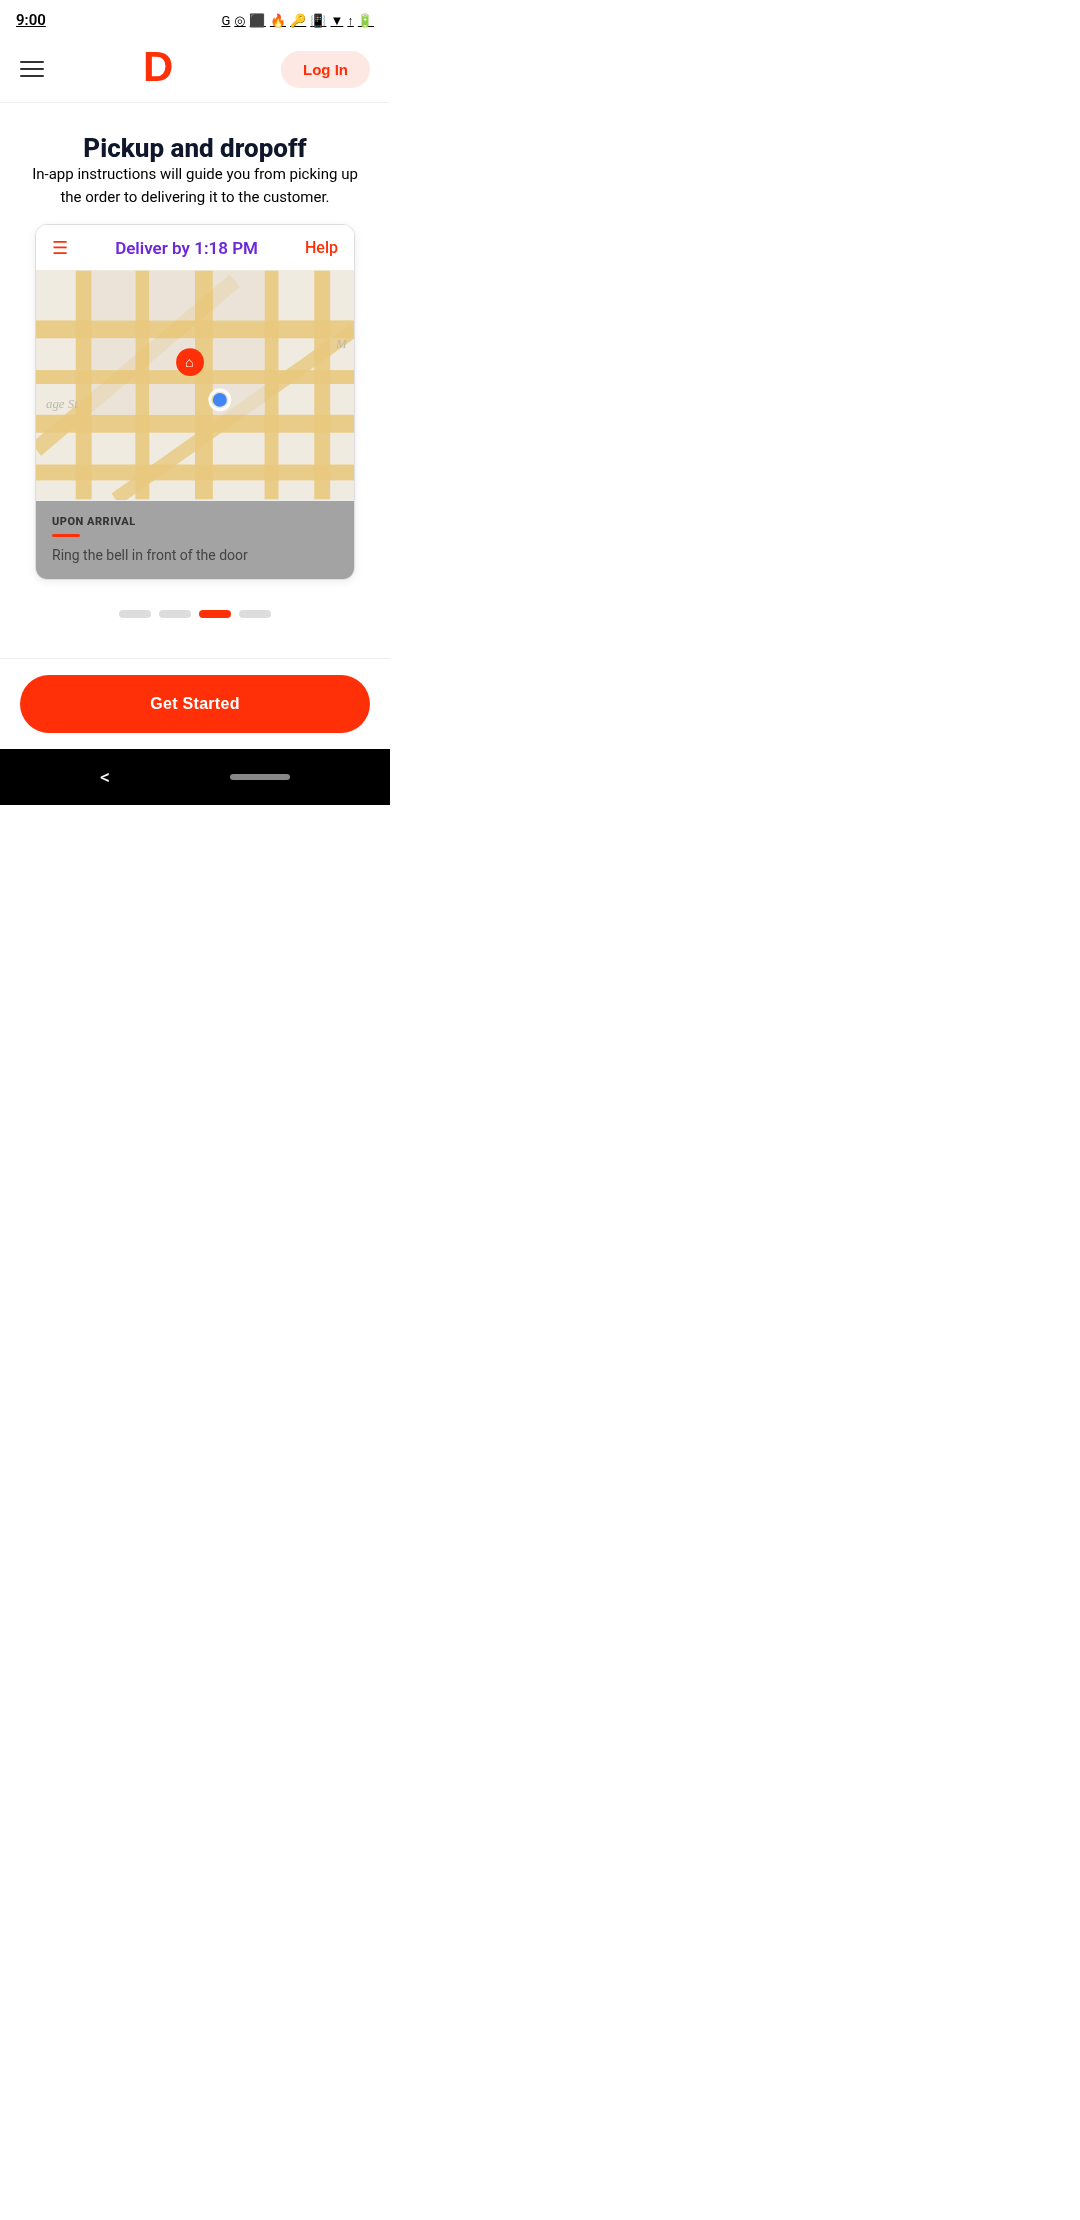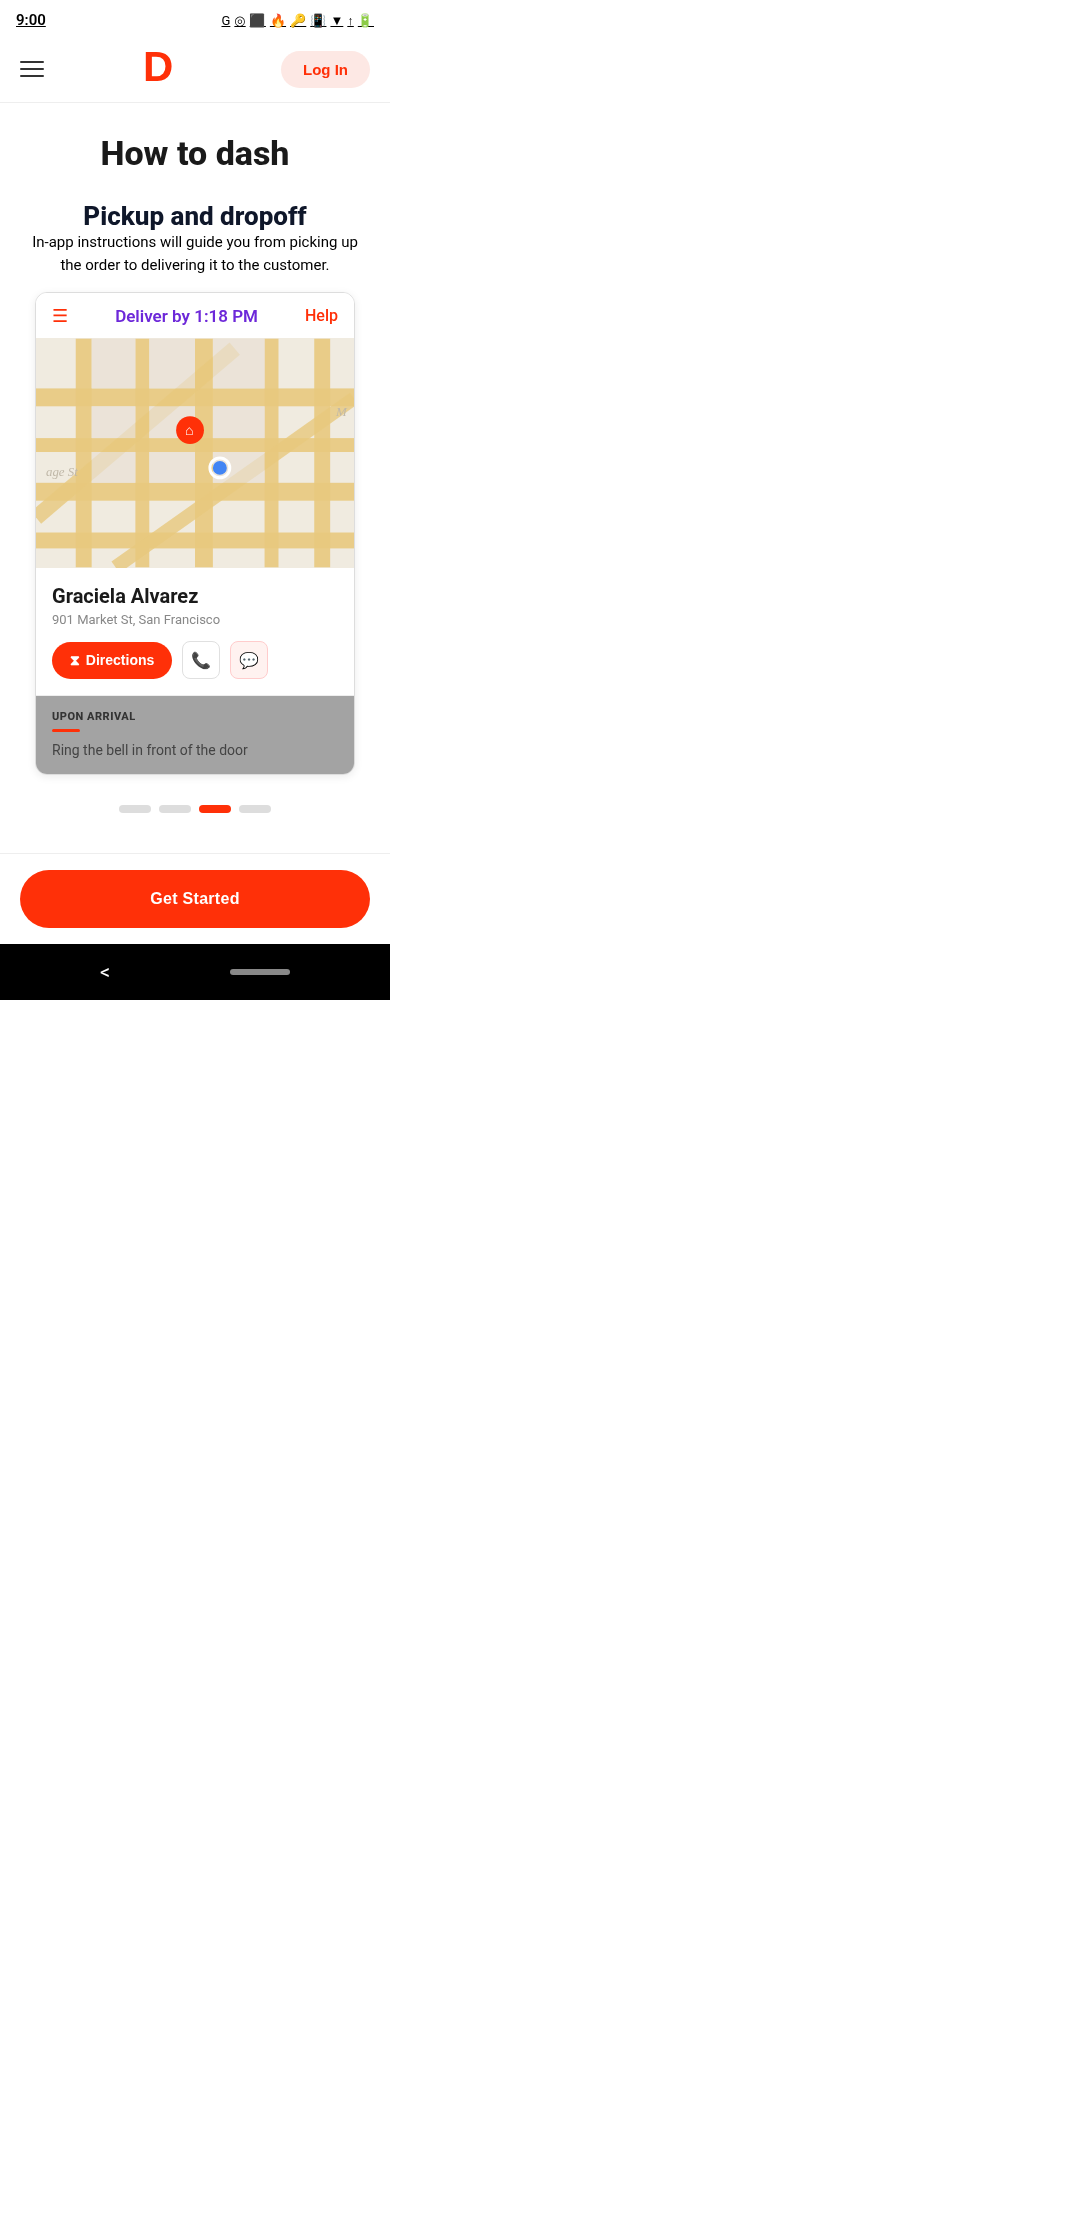--- a/index.html
+++ b/index.html
@@ -356,21 +356,20 @@
     
     <svg width="50" height="40" viewBox="0 0 50 40">
       <text x="5" y="35" fill="#ff3008" font-size="42" font-weight="900" font-family="Arial, sans-serif">D</text>
     </svg>
   </div>
 
   <button class="login-btn">Log In</button>
 </div>
 
 <div class="main-content">
-  <h1 class="page-title">How to dash</h1>
   <h2 class="section-title">Pickup and dropoff</h2>
   <p class="section-description">In-app instructions will guide you from picking up the order to delivering it to the customer.</p>
 
   <div class="phone-card">
 
     <div class="card-header">
       <span class="card-header-icon">☰</span>
       <span class="card-header-title">Deliver by 1:18 PM</span>
       <span class="card-header-help">Help</span>
     </div>
@@ -409,37 +408,20 @@
         <text x="302" y="78" fill="#c0b8a8" font-size="13" font-style="italic" font-family="serif">M</text>
 
         <circle cx="155" cy="92" r="14" fill="#ff3008"></circle>
         <text x="150" y="97" fill="#fff" font-size="14" font-weight="bold">⌂</text>
 
         <circle cx="185" cy="130" r="7" fill="#4285f4"></circle>
         <circle cx="185" cy="130" r="10" fill="none" stroke="#fff" stroke-width="3"></circle>
       </svg>
     </div>
 
-    <div class="customer-info">
-      <div class="customer-name">Graciela Alvarez</div>
-      <div class="customer-address">901 Market St, San Francisco</div>
-
-      <div class="action-buttons">
-        <button class="directions-btn">
-          <span class="nav-icon">⧗</span>
-          <span>Directions</span>
-        </button>
-        <div class="icon-btn phone">
-          <span>📞</span>
-        </div>
-        <div class="icon-btn msg">
-          <span>💬</span>
-        </div>
-      </div>
-    </div>
 
     <div class="arrival-section">
       <div class="arrival-label">UPON ARRIVAL</div>
       <div class="arrival-underline"></div>
       <div class="arrival-text">Ring the bell in front of the door</div>
     </div>
 
   </div>
 
   <div class="pagination">

